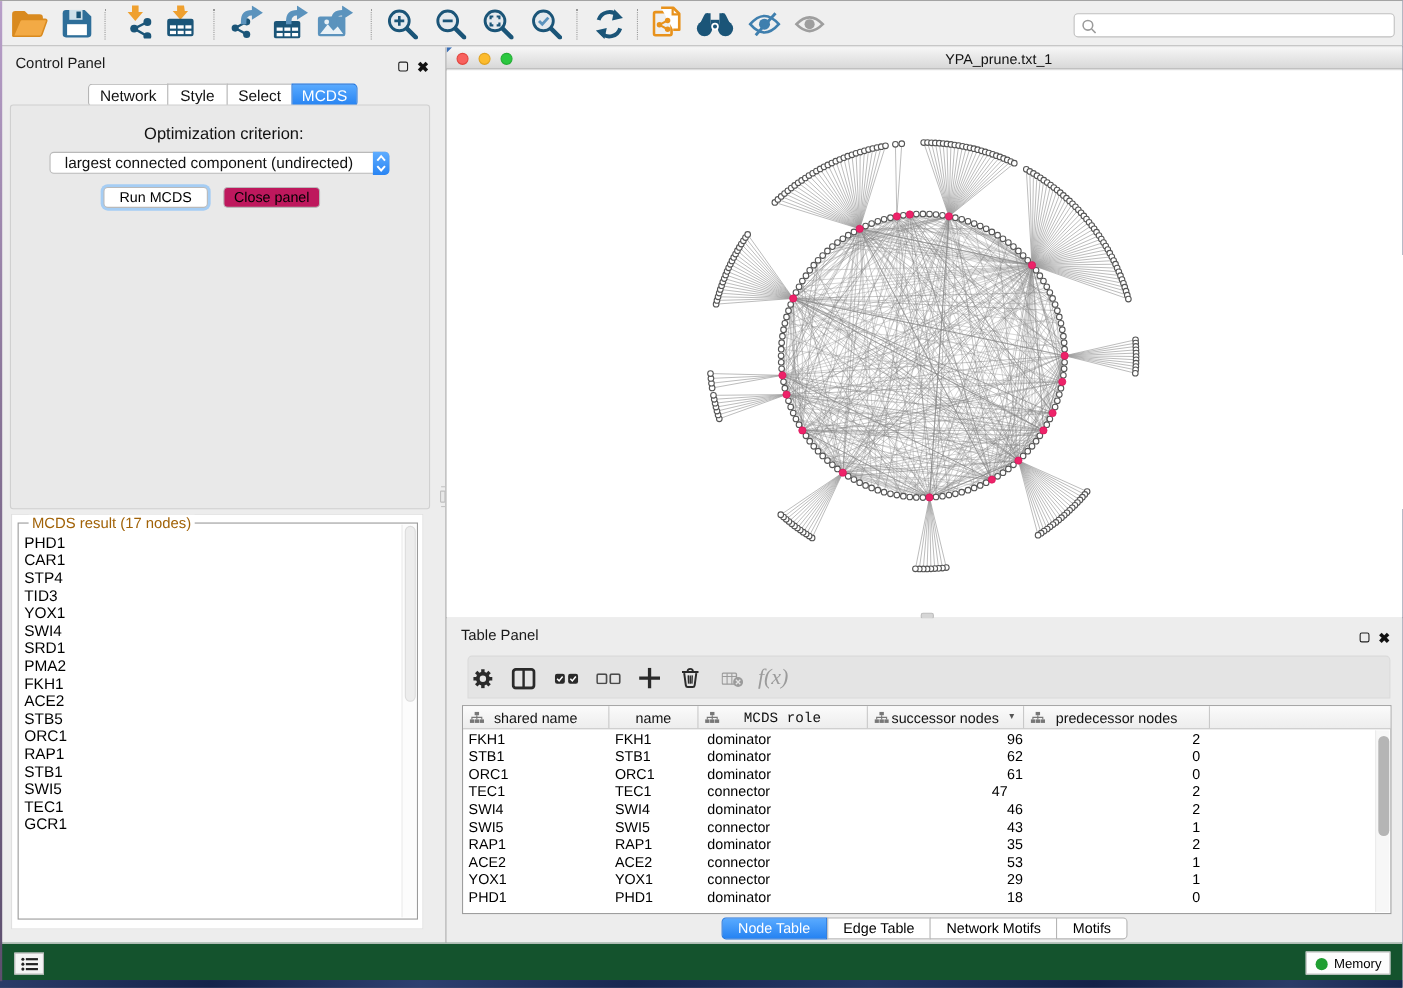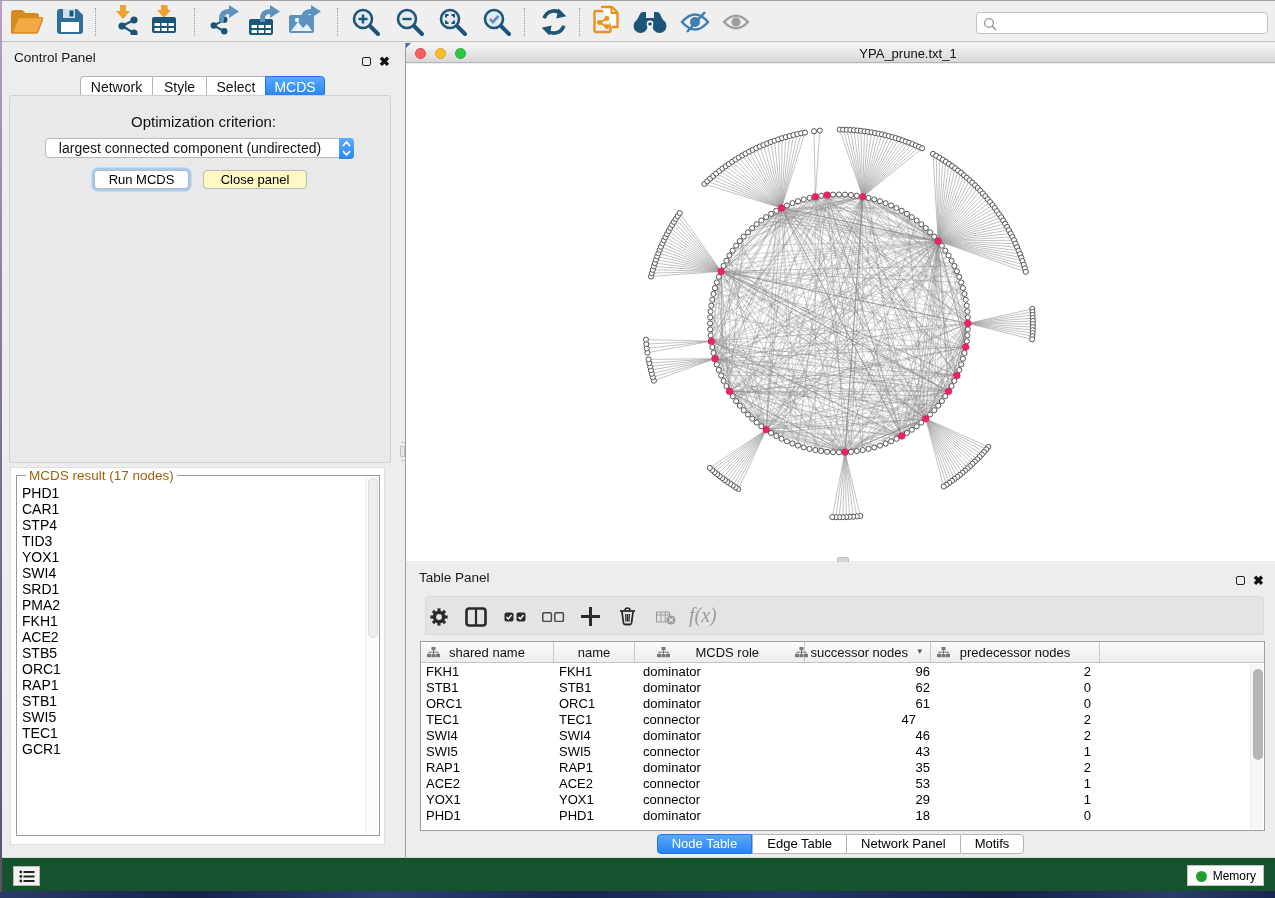--- a/index.html
+++ b/index.html
@@ -23,21 +23,21 @@
 .close-x { font-size:13px; font-weight:bold; color:#111; vertical-align:middle; }
 #cp-tabs { position:absolute; left:79px; top:33px; height:21px; display:flex; font-size:14px; }
 .cptab { background:#fff; border:1px solid #b5b5b5; border-right:none; padding-top:2px; color:#111; text-align:center; }
 .cptab:first-child { border-radius:4px 0 0 4px; }
 .cptab.sel { background:linear-gradient(#59aaff,#2683f2); color:#fff; border:1px solid #2277e0; border-radius:0 4px 4px 0; }
 #cp-content { position:absolute; left:8px; top:52px; width:382px; height:368px; background:#e9e9e9; border:1px solid #d0d0d0; border-radius:3px; }
 #opt-label { position:absolute; left:14px; right:0; top:70px; text-align:center; font-size:15px; color:#111; }
 #dropdown { position:absolute; left:44px; top:95px; width:309px; height:20px; background:#fff; border:1px solid #b9b9b9; border-radius:4px; font-size:14px; color:#111; text-align:center; line-height:18px; padding-right:19px; }
 #dropdown .stepper { position:absolute; right:-1px; top:-1px; width:15px; height:21px; background:linear-gradient(#5fadff,#2a85f3); border-radius:0 4px 4px 0; }
 #btn-run { position:absolute; left:93px; top:127px; width:95px; height:19px; background:#fff; border:1px solid #b9b9b9; border-radius:4px; box-shadow:0 0 0 2.5px #a5cdf4; font-size:13px; text-align:center; line-height:18px; }
-#btn-close { position:absolute; left:202px; top:127px; width:104px; height:19px; background:#fef9c3; border:1px solid #b9b9b9; border-radius:4px; font-size:13px; text-align:center; line-height:18px; }
+#btn-close { position:absolute; left:202px; top:127px; width:88px; height:19px; background:#be185d; border:1px solid #b9b9b9; border-radius:4px; font-size:13px; text-align:center; line-height:18px; }
 #mcds-wrap { position:absolute; left:9px; top:424px; width:375px; height:378px; background:#fff; border:1px solid #e0e0e0; }
 #mcds-box { position:absolute; left:5px; top:7px; right:4px; bottom:8px; border:1px solid #9a9a9a; }
 #mcds-label { position:absolute; left:9px; top:-8px; background:#fff; padding:0 3px; font-size:13.5px; color:#a16207; }
 #mcds-list { position:absolute; left:1px; top:9px; right:14px; bottom:1px; font-size:14px; line-height:16px; color:#000; padding-left:4px; overflow:hidden; }
 #mcds-scroll { position:absolute; right:1px; top:1px; width:13px; bottom:1px; background:#fcfcfc; border-left:1px solid #ececec; }
 #mcds-thumb { position:absolute; left:1.5px; top:1px; width:10px; height:160px; background:#ededed; border:1px solid #dcdcdc; border-radius:5px; }
 #vline { position:absolute; left:405px; top:42px; width:1px; bottom:34px; background:#9b9b9b; }
 #netwin { position:absolute; left:406px; top:42px; width:869px; height:519px; }
 #nettitle { position:absolute; left:0; top:0; right:0; height:20px; background:linear-gradient(#f6f6f6,#d8d8d8); border-bottom:1px solid #b6b6b6; }
 #nettitle .txt { position:absolute; left:135px; right:0; top:3px; text-align:center; font-size:13px; color:#111; }
@@ -1259,21 +1259,21 @@
               <rect x="0" y="7" width="4" height="3.2" fill="#777"></rect>
               <rect x="4.5" y="7" width="4" height="3.2" fill="#777"></rect>
               <rect x="9" y="7" width="4" height="3.2" fill="#777"></rect>
               <path d="M6.5 3.2 L6.5 5.2 M2 7 L2 5.2 L11 5.2 L11 7 M6.5 5.2 L6.5 7" stroke="#777" stroke-width="1" fill="none"></path>
             </svg>
             <div class="lbl">shared name</div>
           </div>
           <div class="thcell" style="left:133px;width:81px;">
             <div class="lbl">name</div>
           </div>
-          <div class="thcell" style="left:230px;width:153.5px;">
+          <div class="thcell" style="left:214px;width:153.5px;font-family:Liberation Mono, monospace;">
             <svg class="sitemap" width="13" height="11" viewBox="0 0 13 11">
               <rect x="4.5" y="0" width="4" height="3.2" fill="#777"></rect>
               <rect x="0" y="7" width="4" height="3.2" fill="#777"></rect>
               <rect x="4.5" y="7" width="4" height="3.2" fill="#777"></rect>
               <rect x="9" y="7" width="4" height="3.2" fill="#777"></rect>
               <path d="M6.5 3.2 L6.5 5.2 M2 7 L2 5.2 L11 5.2 L11 7 M6.5 5.2 L6.5 7" stroke="#777" stroke-width="1" fill="none"></path>
             </svg>
             <div class="lbl">MCDS role</div>
           </div>
           <div class="thcell" style="left:367.5px;width:142.5px;">
@@ -1370,21 +1370,21 @@
           </div>
         </div>
       <div id="tscroll">
           <div id="tthumb"></div>
         </div>
     </div>
     <div id="ttabs">
         <div class="wrap">
       <div class="ttab sel">Node Table</div>
           <div class="ttab">Edge Table</div>
-          <div class="ttab">Network Panel</div>
+          <div class="ttab">Network Motifs</div>
           <div class="ttab">Motifs</div>
     </div>
       </div>
   </div>
   <div id="statusbar">
     <div id="sb-listbtn">
         <svg style="position:absolute;left:5px;top:3px;" width="16" height="13" viewBox="0 0 16 13">
           <g fill="#222">
             <circle cx="1.8" cy="2" r="1.4"></circle>
             <circle cx="1.8" cy="6.5" r="1.4"></circle>

